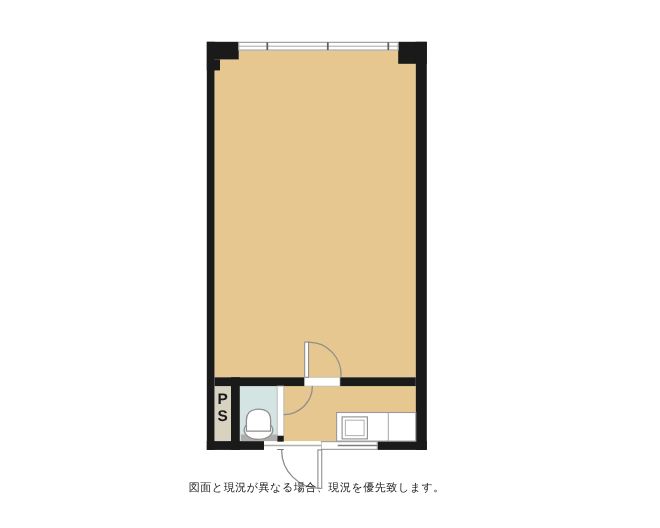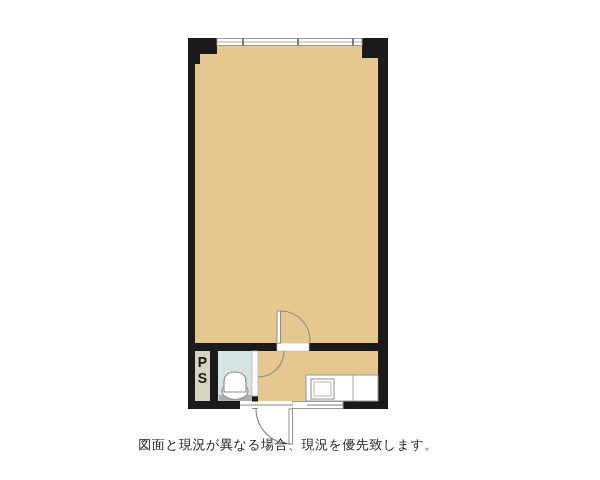--- a/index.html
+++ b/index.html
@@ -21,21 +21,21 @@
     position: absolute;
     left: 0;
     top: 0;
   }
   .caption {
     position: absolute;
     left: 0;
     top: 436px;
     width: 576px;
     text-align: center;
-    font-size: 13px;
+    font-size: 10px;
     letter-spacing: 0.5px;
     color: var(--c-text, #1a1a1a);
   }
   .ps-text {
     font-size: 14px;
     font-weight: 600;
     fill: var(--c-text, #111111);
   }
 </style>
 </head>

